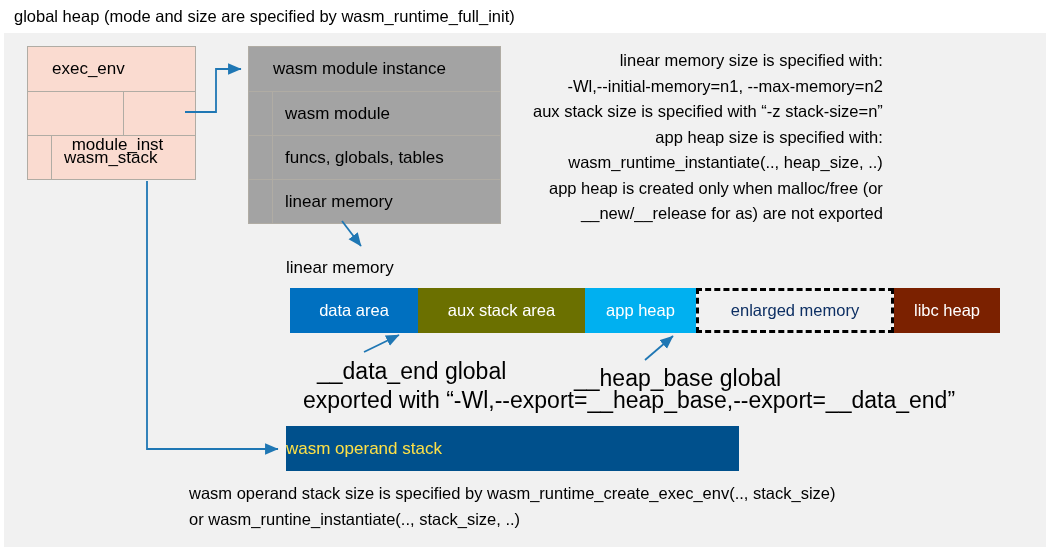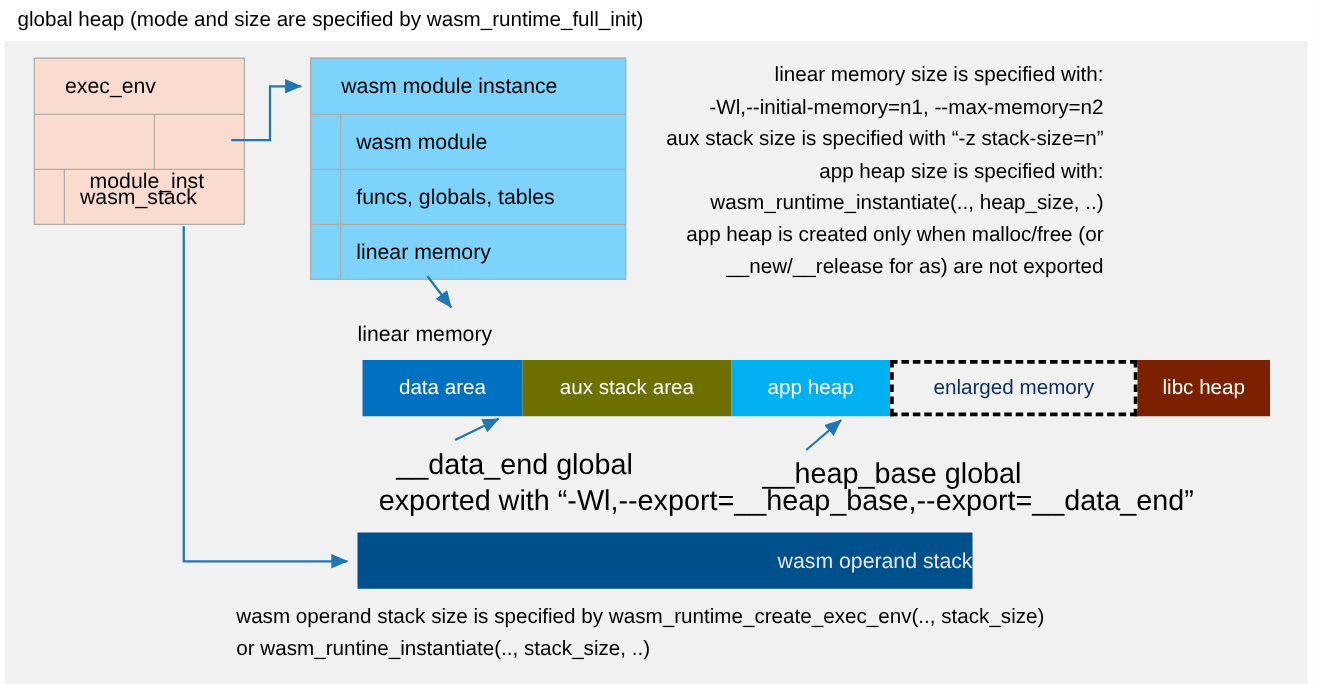--- a/index.html
+++ b/index.html
@@ -77,21 +77,21 @@
     padding-left: 12px;
   }
   #exec-env .sub1 { height: 44px; border-bottom: 1px solid #b0aca4; flex-direction: column; }
   #exec-env .sub2 { height: 43px; }
   #exec-env .row-gutter { width: 24px; }
 
   
   #wmi {
     left: 248px; top: 46px;
     width: 253px; height: 178px;
-    background: #7dd3fc;
+    background: #a3a3a3;
   }
   #wmi .hdr {
     height: 45px;
     border-bottom: 1px solid #b0aca4;
     padding-left: 12px;
   }
   #wmi .sub { height: 44px; border-bottom: 1px solid #b0aca4; }
   #wmi .sub-last { height: 43px; }
   #wmi .row-gutter { width: 24px; }
 
@@ -134,33 +134,33 @@
     border: 3px dashed #000000;
   }
 
   
   .callout {
     position: absolute;
     font-size: 23px;
     white-space: nowrap;
   }
   #cal-data-end { left: 317px; top: 358px; }
-  #cal-heap-base { left: 610px; top: 365px; }
+  #cal-heap-base { left: 574px; top: 365px; }
   #cal-export { left: 303px; top: 387px; }
 
   
   #operand-stack {
     position: absolute;
     left: 286px; top: 426px;
-    width: 492px; height: 45px;
+    width: 453px; height: 45px;
     background: #00508c;
     display: flex;
     align-items: center;
-    justify-content: flex-end;
-    color: #e5e5e5;
+    justify-content: flex-start;
+    color: #fde047;
     font-size: 17px;
     white-space: nowrap;
   }
 
   #notes-bottom { left: 189px; top: 481px; }
 
   
   #wires {
     position: absolute;
     left: 0; top: 0;
@@ -219,21 +219,21 @@
 __new/__release for as) are not exported</div>
 
   <div class="lm-label">linear memory</div>
   <div id="mem-strip">
       <div class="seg" style="width: 128px; background: rgb(0, 112, 192);">
         <span>data area</span>
       </div>
       <div class="seg" style="width: 167px; background: rgb(107, 112, 0);">
         <span>aux stack area</span>
       </div>
-      <div class="seg" style="width: 127px; background: rgb(0, 176, 240);">
+      <div class="seg" style="width: 111px; background: rgb(0, 176, 240);">
         <span>app heap</span>
       </div>
       <div class="seg dashed" style="width: 198px;">
         <span>enlarged memory</span>
       </div>
       <div class="seg" style="width: 106px; background: rgb(123, 33, 0);">
         <span>libc heap</span>
       </div>
     </div>
 

